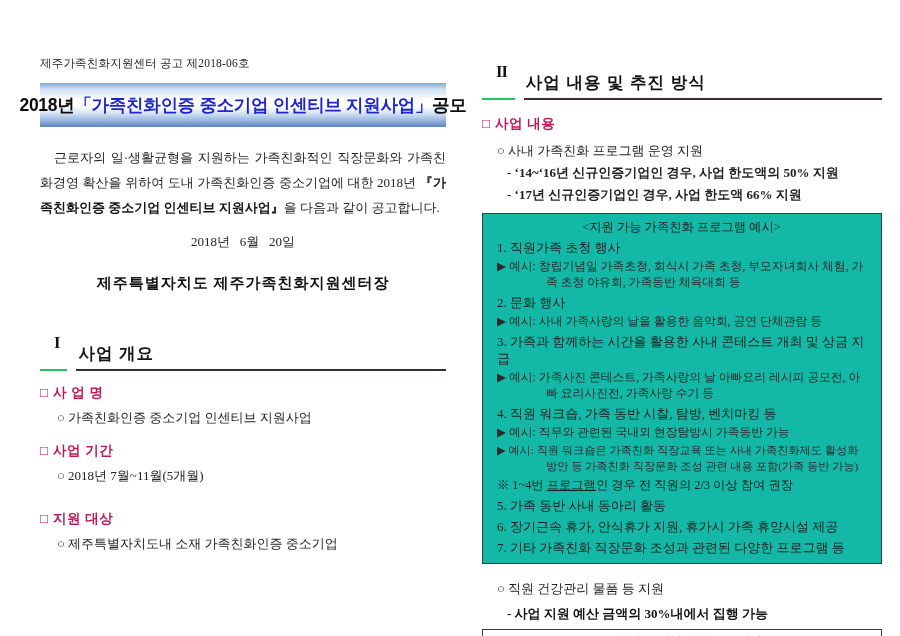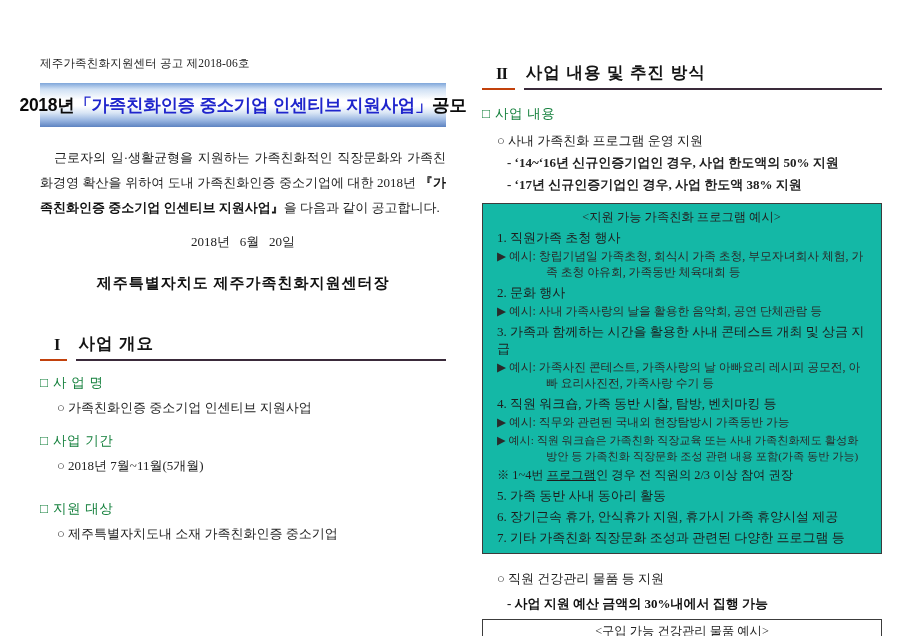--- a/index.html
+++ b/index.html
@@ -28,31 +28,31 @@
   .date-line{margin-top:9px;text-align:center;font-size:13px;white-space:pre;color:#222;}
   .signature{margin-top:23px;text-align:center;font-weight:bold;font-size:15px;letter-spacing:1px;color:#111;}
 
   .section-head{
     display:flex;align-items:flex-end;
     font-family:"Liberation Sans","DejaVu Sans",sans-serif;
     font-weight:bold;font-size:16.5px;color:#141414;
   }
   .sh-num{
     font-family:"Liberation Serif","DejaVu Serif",serif;
-    padding:0 8px 4px 14px;border-bottom:2px solid #c2410c;margin-right:9px;letter-spacing:-1px;
+    padding:0 8px 16px 14px;border-bottom:2px solid #22c55e;margin-right:9px;letter-spacing:-1px;
   }
   .sh-title{flex:1;padding:0 0 4px 2px;border-bottom:2px solid #3a2a3a;letter-spacing:1px;}
   .left-col .section-head{margin-top:40px;}
 
   .group{margin-top:12px;}
   .group.g2{margin-top:14px;}
   .group.g3{margin-top:24px;}
   .sub-heading{
     font-family:"Liberation Sans","DejaVu Sans",sans-serif;
-    font-weight:normal;font-size:13.5px;color:#15803d;letter-spacing:.5px;line-height:19px;
+    font-weight:bold;font-size:13.5px;color:#be185d;letter-spacing:.5px;line-height:19px;
   }
   .circle-line{margin-top:6px;padding-left:17px;font-size:13px;line-height:19px;color:#222;}
 
   .right-col .sub-heading{margin-top:14px;}
   .right-col .circle-line{margin-top:8px;padding-left:15px;}
   .dash-line{margin-top:4px;padding-left:25px;font-size:13px;line-height:18px;color:#222;font-weight:bold;}
   .dash-line.bold{font-weight:bold;color:#111;margin-top:7px;}
 
   .ex-box{margin-top:9px;border:1px solid #3c3c3c;padding:5px 9px 7px 8px;background:#14b8a6;}
   .box-title{text-align:center;font-size:12.3px;line-height:16px;color:#222;}
@@ -111,21 +111,21 @@
 
   <div class="section-head">
     <span class="sh-num">II</span>
     <span class="sh-title">사업 내용 및 추진 방식</span>
   </div>
 
   <div class="sub-heading">□ 사업 내용</div>
 
   <div class="circle-line">○ 사내 가족친화 프로그램 운영 지원</div>
   <div class="dash-line">- ‘14~‘16년 신규인증기업인 경우, 사업 한도액의 50% 지원</div>
-  <div class="dash-line">- ‘17년 신규인증기업인 경우, 사업 한도액 38% 지원</div>
+  <div class="dash-line">- ‘17년 신규인증기업인 경우, 사업 한도액 66% 지원</div>
 
   <div class="ex-box">
     <div class="box-title">&lt;지원 가능 가족친화 프로그램 예시&gt;</div>
     <div class="num-item">1. 직원가족 초청 행사</div>
     <div class="ex-line">▶ 예시: 창립기념일 가족초청, 회식시 가족 초청, 부모자녀회사 체험, 가족 초청 야유회, 가족동반 체육대회 등</div>
     <div class="num-item">2. 문화 행사</div>
     <div class="ex-line">▶ 예시: 사내 가족사랑의 날을 활용한 음악회, 공연 단체관람 등</div>
     <div class="num-item">3. 가족과 함께하는 시간을 활용한 사내 콘테스트 개최 및 상금 지급</div>
     <div class="ex-line">▶ 예시: 가족사진 콘테스트, 가족사랑의 날 아빠요리 레시피 공모전, 아빠 요리사진전, 가족사랑 수기 등</div>
     <div class="num-item">4. 직원 워크숍, 가족 동반 시찰, 탐방, 벤치마킹 등</div>

